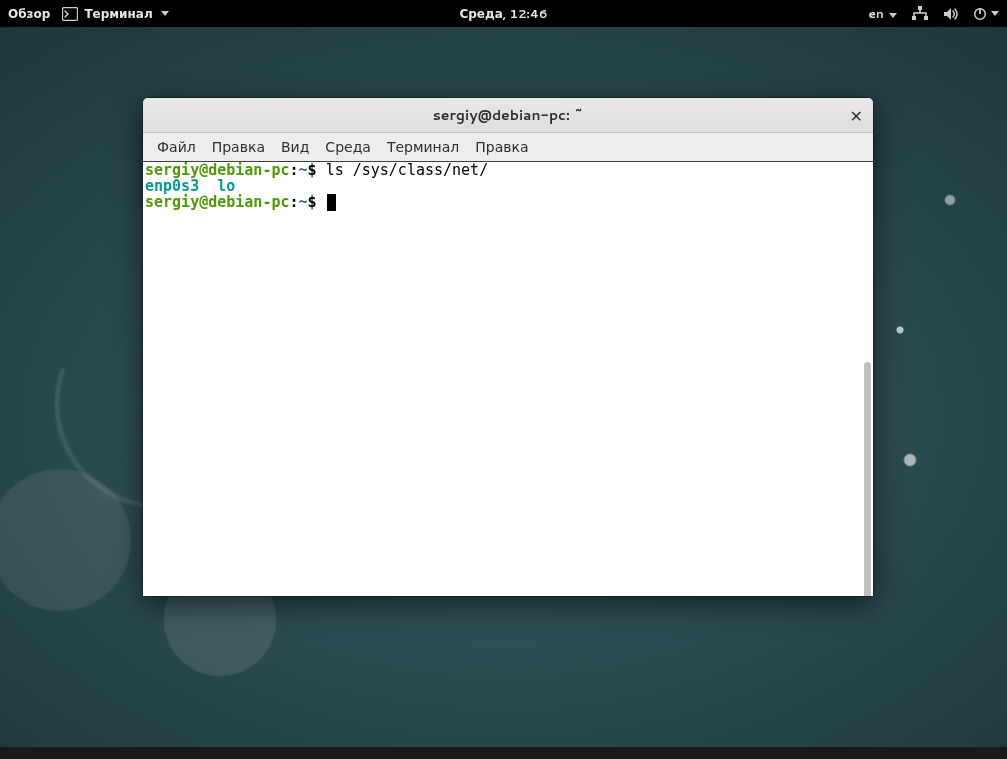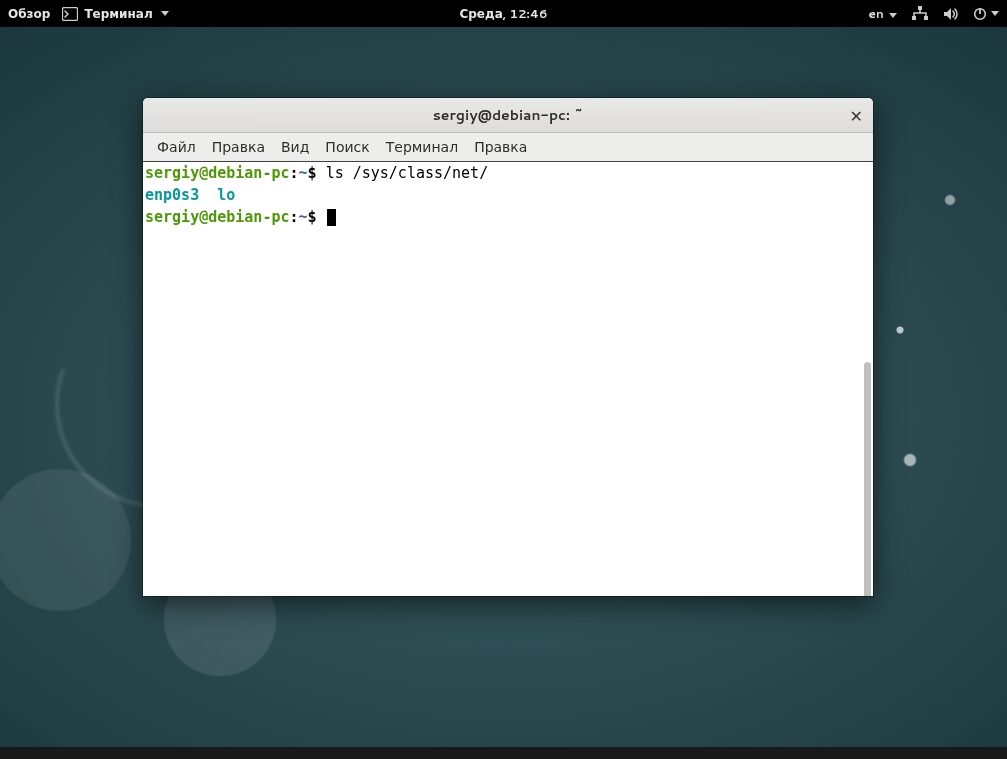--- a/index.html
+++ b/index.html
@@ -105,21 +105,21 @@
     font-size: 14px;
     color:#2e2e2e;
   }
   .menubar span { padding: 2px 6px; cursor:pointer; }
 
   .term-body {
     flex:1;
     background:#ffffff;
     font-family: "DejaVu Sans Mono","Liberation Mono",monospace;
     font-size: 15px;
-    line-height: 22px;
+    line-height: 16px;
     padding: 0 2px;
     position:relative;
     white-space: pre;
     color:#000;
   }
   .term-body .scrollbar {
     position:absolute;
     right:2px; top:200px; width:7px; height:280px;
     background: rgba(0,0,0,0.25);
     border-radius:4px;
@@ -195,21 +195,21 @@
 
   <div class="window">
     <div class="titlebar">
       <span>sergiy@debian-pc: ~</span>
       <span class="close">✕</span>
     </div>
     <div class="menubar">
       <span>Файл</span>
       <span>Правка</span>
       <span>Вид</span>
-      <span>Поиск</span>
+      <span>Среда</span>
       <span>Терминал</span>
       <span>Правка</span>
     </div>
     <div class="term-body"><span class="p-userhost">sergiy@debian-pc</span><span class="p-sep">:</span><span class="p-path">~</span><span class="p-sep">$</span> <span class="cmd">ls /sys/class/net/</span>
 <span class="ls-out">enp0s3  lo</span>
 <span class="p-userhost">sergiy@debian-pc</span><span class="p-sep">:</span><span class="p-path">~</span><span class="p-sep">$</span> <span class="cursor"></span>
       <div class="scrollbar"></div>
     </div>
   </div>
 

